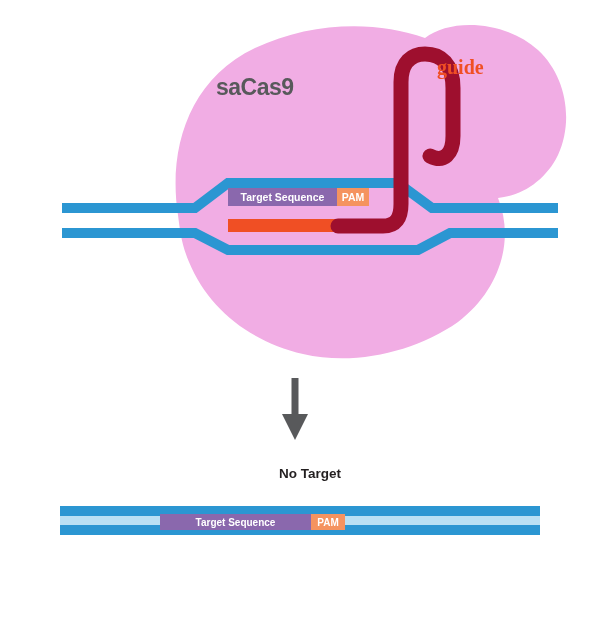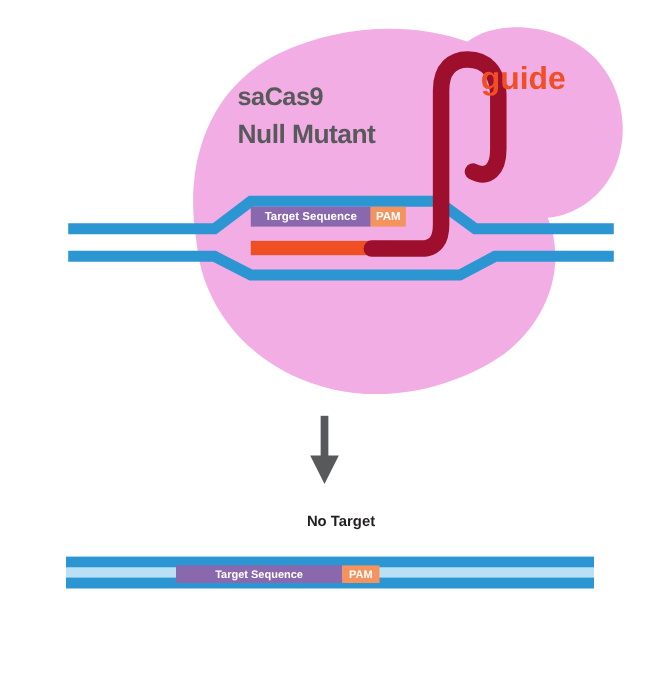--- a/index.html
+++ b/index.html
@@ -26,21 +26,21 @@
   .dna-stroke{stroke:var(--dna_blue);stroke-width:10;fill:none;}
   .orange-fill{fill:var(--orange);}
   .rna-stroke{stroke:var(--guide_rna);stroke-width:15;fill:none;stroke-linecap:round;stroke-linejoin:round;}
   .arrow-stroke{stroke:var(--gray);stroke-width:7;fill:none;}
   .arrow-head{fill:var(--gray);}
   .dna-dark{fill:var(--dna_blue);}
   .dna-light{fill:var(--dna_light_blue);}
   .label{position:absolute;white-space:nowrap;}
   .protein-name{left:216px;top:74px;font-size:23px;font-weight:bold;color:var(--gray);letter-spacing:-0.5px;}
   .protein-variant{left:216px;top:109px;font-size:24px;font-weight:bold;color:var(--gray);letter-spacing:-0.5px;}
-  .guide-label{left:437px;top:56px;font-size:29px;font-weight:bold;color:var(--orange);line-height:1.15;text-align:left;}
+  .guide-label{left:437px;top:56px;font-size:20px;font-weight:bold;color:var(--orange);line-height:1.15;text-align:left;font-family:Liberation Serif, serif;}
   .guide-label span{display:block;}
   .seq-box{
     position:absolute;display:flex;align-items:center;justify-content:center;
     color:#fff;font-weight:600;margin-top:12px;
   }
   .seq-box span{display:block;}
   .target-top{left:228px;top:176px;width:109px;height:18px;background:var(--purple);font-size:10.5px;}
   .pam-top{left:337px;top:176px;width:32px;height:18px;background:var(--pam_orange);font-size:10.5px;}
   .target-bottom{left:160px;top:502px;width:151px;height:16px;background:var(--purple);font-size:10px;}
   .pam-bottom{left:311px;top:502px;width:34px;height:16px;background:var(--pam_orange);font-size:10px;}
@@ -82,21 +82,20 @@
     <path class="arrow-stroke" d="M 295 378 L 295 417"></path>
     <polygon class="arrow-head" points="282,414 308,414 295,440"></polygon>
 
     <rect class="dna-dark" x="60" y="506" width="480" height="10"></rect>
     <rect class="dna-light" x="60" y="516" width="480" height="9"></rect>
     <rect class="dna-dark" x="60" y="525" width="480" height="10"></rect>
   </svg>
 
   <div class="label protein-name">saCas9</div>
 
-  <div class="label protein-variant">Null Mutant</div>
 
   <div class="label guide-label">
     <span>guide</span>
   </div>
 
   <div class="seq-box target-top">
     <span>Target Sequence</span>
   </div>
   <div class="seq-box pam-top">
     <span>PAM</span>

